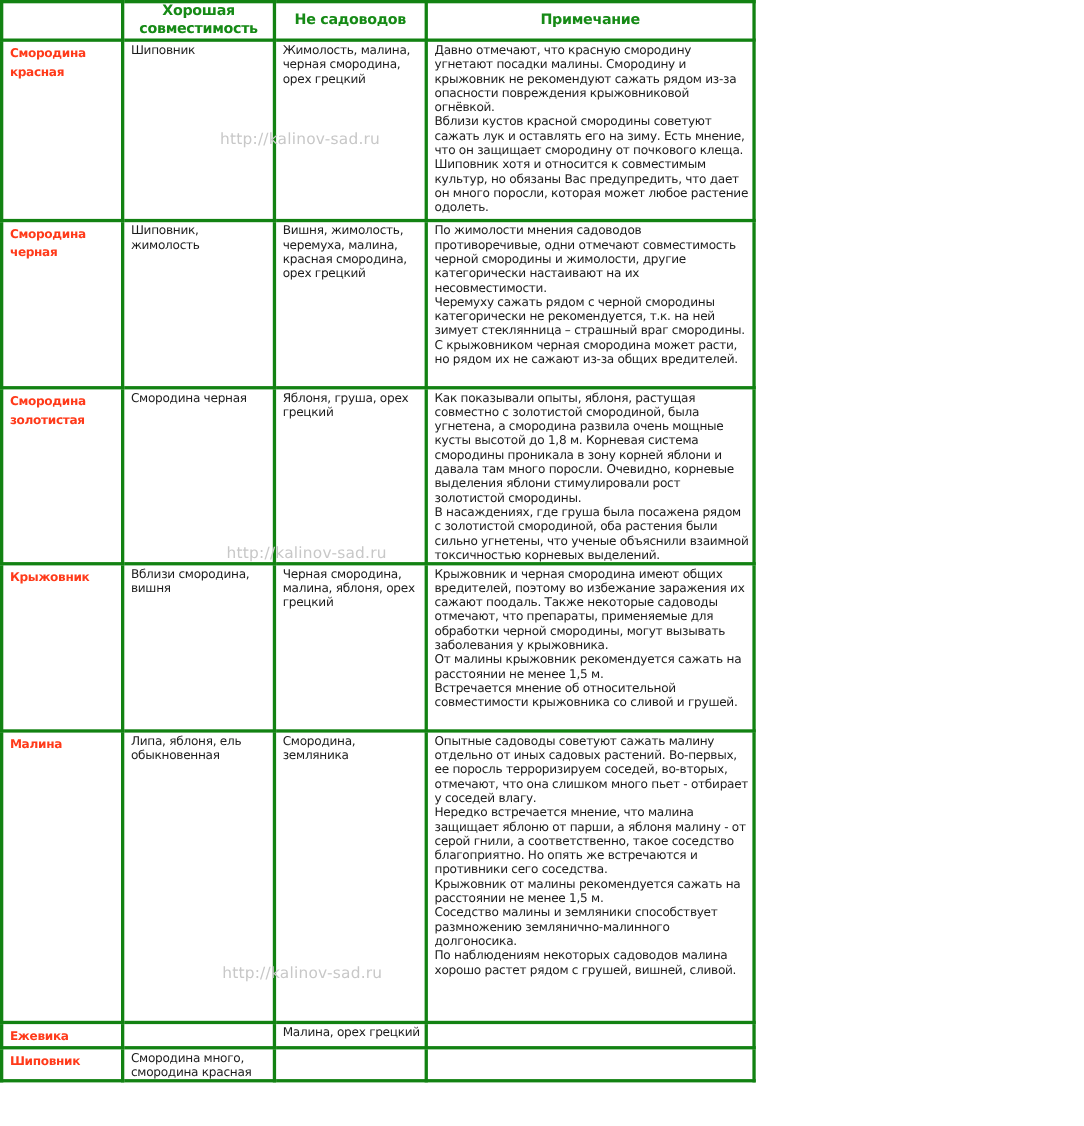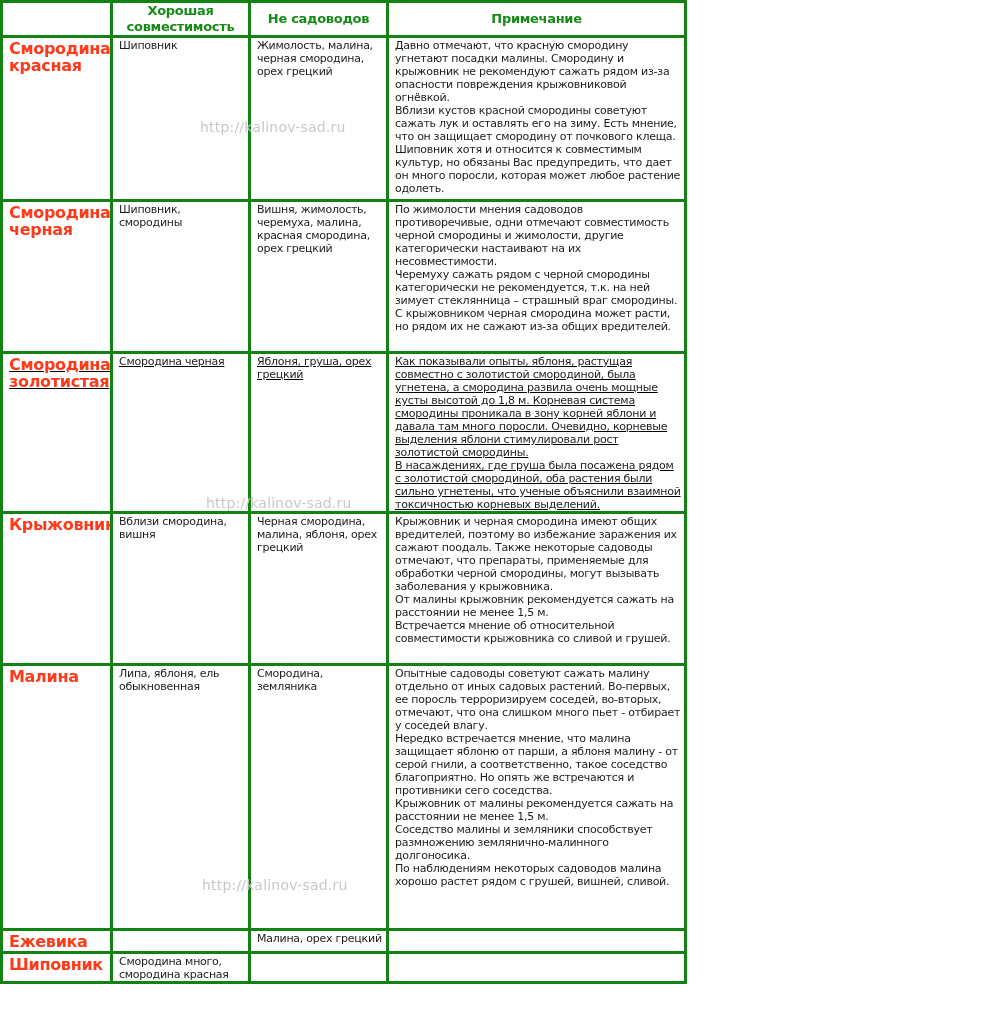--- a/index.html
+++ b/index.html
@@ -23,21 +23,21 @@
       color: #168a16;
       text-align: center;
       vertical-align: middle;
       line-height: 16px;
       height: 31px;
       letter-spacing: -0.3px;
     }
     .name {
       font-family: "DejaVu Sans", sans-serif;
       font-weight: bold;
-      font-size: 16px;
+      font-size: 11px;
       line-height: 17px;
       color: #ff3a1a;
       padding: 2px 0 0 6px !important;
       letter-spacing: -0.3px;
     }
     .cell {
       font-family: "DejaVu Sans", sans-serif;
       font-size: 11px;
       line-height: 13px;
       color: #1c1c1c;
@@ -50,21 +50,21 @@
       position: absolute;
       font-family: "DejaVu Sans", sans-serif;
       font-size: 14px;
       color: #c8c8c8;
       letter-spacing: 0.2px;
       pointer-events: none;
     }
     .r0 { height: 31px; }
     .r1 { height: 164px; }
     .r2 { height: 152px; }
-    .r3 { height: 152px; text-decoration: underline; }
+    .r3 { height: 152px; }
     .r4 { height: 152px; }
     .r5 { height: 265px; }
     .r6 { height: 23px; margin-top: 28px; }
     .r7 { height: 23px; }
     .r8 { height: 24px; }
   </style>
 </head>
 <body>
 
 <table class="tbl">
@@ -84,21 +84,21 @@
   <tr class="r1">
     <td class="name">Смородина красная</td>
     <td class="cell">Шиповник</td>
     <td class="cell">Жимолость, малина, черная смородина, орех грецкий</td>
     <td class="cell note">Давно отмечают, что красную смородину угнетают посадки малины. Смородину и крыжовник не рекомендуют сажать рядом  из-за опасности  повреждения крыжовниковой огнёвкой.
 Вблизи кустов красной смородины советуют сажать лук и оставлять его на зиму. Есть мнение, что он защищает смородину от почкового клеща.
 Шиповник хотя и относится к совместимым культур, но обязаны Вас предупредить, что дает он много поросли, которая может любое растение одолеть.</td>
   </tr>
   <tr class="r2">
     <td class="name">Смородина черная</td>
-    <td class="cell">Шиповник, смородины</td>
+    <td class="cell">Шиповник, жимолость</td>
     <td class="cell">Вишня, жимолость, черемуха, малина, красная смородина, орех грецкий</td>
     <td class="cell note">По жимолости мнения садоводов противоречивые, одни отмечают совместимость черной смородины и жимолости, другие категорически настаивают на их несовместимости.
 Черемуху сажать рядом с черной смородины категорически не рекомендуется, т.к. на ней зимует стеклянница – страшный враг смородины.
 С крыжовником черная смородина может расти, но рядом их не сажают  из-за общих вредителей.</td>
   </tr>
   <tr class="r3">
     <td class="name">Смородина золотистая</td>
     <td class="cell">Смородина черная</td>
     <td class="cell">Яблоня, груша, орех грецкий</td>
     <td class="cell note">Как показывали опыты, яблоня, растущая совместно с золотистой смородиной, была угнетена, а смородина развила очень мощные кусты высотой до 1,8 м. Корневая система смородины проникала в зону корней яблони и давала там много поросли. Очевидно, корневые выделения яблони стимулировали рост золотистой смородины.

